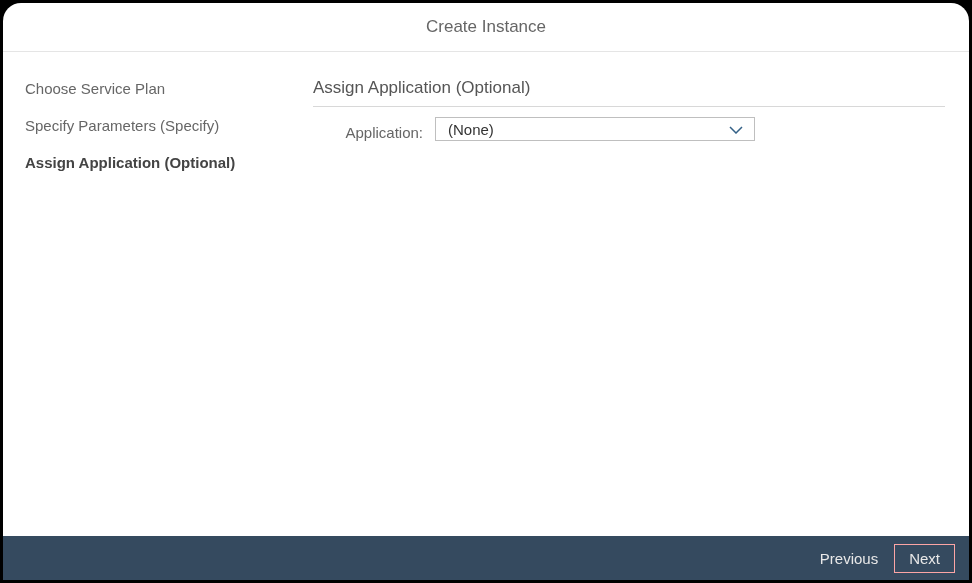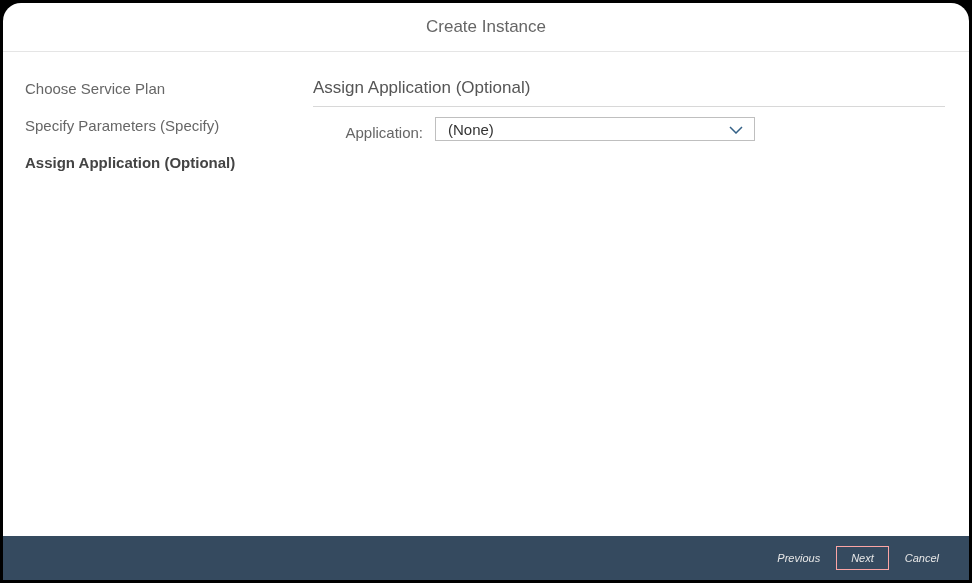--- a/index.html
+++ b/index.html
@@ -110,26 +110,25 @@
       height: 44px;
       background: #354a5f;
       display: flex;
       align-items: center;
       justify-content: flex-end;
       padding-right: 14px;
       gap: 0;
     }
     .footer-btn {
       color: #e8e8e8;
-      font-size: 11px;
+      font-size: 15px;
       padding: 8px 16px;
       cursor: pointer;
       background: transparent;
       border: none;
-      font-style: italic;
     }
     .footer-btn.highlight {
       border: 1px solid #fca5a5;
       padding: 5px 14px;
     }
   </style>
 </head>
 <body>
 
 <div class="dialog">
@@ -168,16 +167,15 @@
           </span>
         </div>
       </div>
     </div>
 
   </div>
 
   <div class="footer">
     <button class="footer-btn">Previous</button>
     <button class="footer-btn highlight">Next</button>
-    <button class="footer-btn">Cancel</button>
   </div>
 
 </div>
 
 </body></html>

